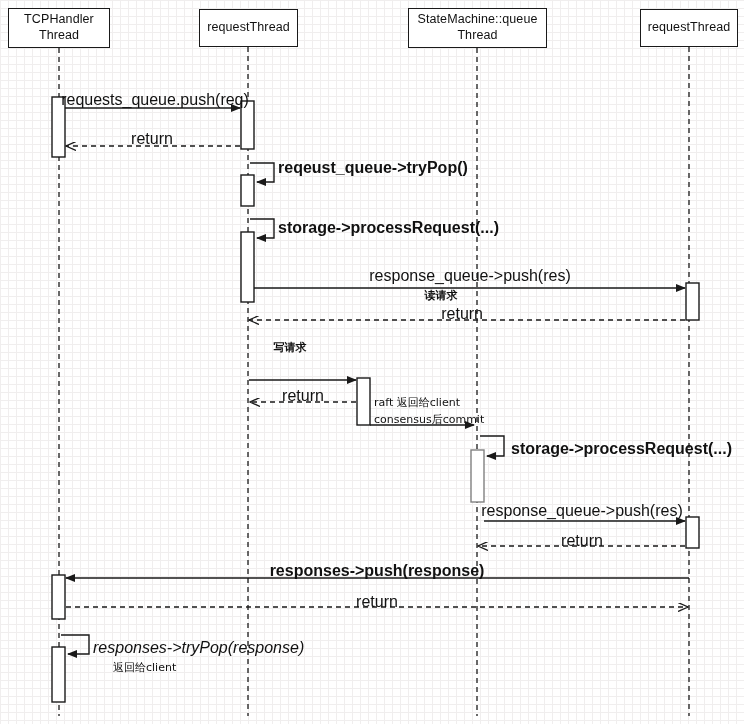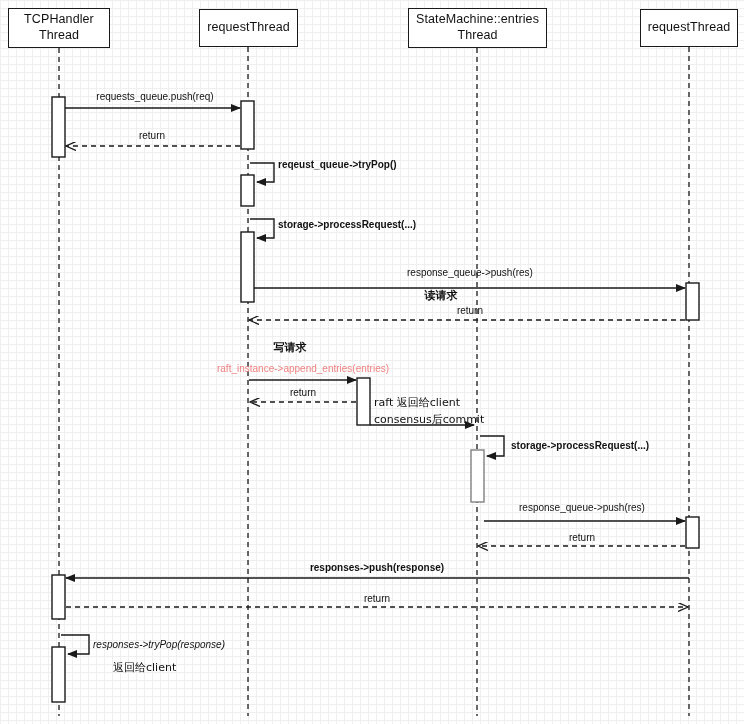--- a/index.html
+++ b/index.html
@@ -44,21 +44,21 @@
     align-items: center;
     justify-content: center;
     text-align: center;
     font-size: 12.5px;
     color: #111111;
     line-height: 1.25;
     letter-spacing: 0.1px;
   }
   .msg-label {
     position: absolute;
-    font-size: 10px;
+    font-size: 16px;
     color: #111111;
     white-space: nowrap;
     line-height: 1;
   }
   .msg-label.center {
     transform: translateX(-50%);
     text-align: center;
   }
   .msg-label.right {
     transform: translateX(-100%);
@@ -88,21 +88,21 @@
   </div>
 
   <div class="lifeline-box" style="left:199px; top:9px; width:99px; height:38px;">
     <div>
       <span>requestThread</span>
     </div>
   </div>
 
   <div class="lifeline-box" style="left:408px; top:8px; width:139px; height:40px;">
     <div>
-      <span>StateMachine::entries</span><br>
+      <span>StateMachine::queue</span><br>
       <span>Thread</span>
     </div>
   </div>
 
   <div class="lifeline-box" style="left:640px; top:9px; width:98px; height:38px;">
     <div>
       <span>requestThread</span>
     </div>
   </div>
 
@@ -182,21 +182,20 @@
   <div class="msg-label bold" style="left:278px; top:220px;">storage-&gt;processRequest(...)</div>
 
   <div class="msg-label center" style="left:470px; top:268px;">response_queue-&gt;push(res)</div>
 
   <div class="msg-label center bold cjk" style="left:441px; top:290px;">读请求</div>
 
   <div class="msg-label right" style="left:483px; top:306px;">return</div>
 
   <div class="msg-label center bold cjk" style="left:290px; top:342px;">写请求</div>
 
-  <div class="msg-label center red" style="left:303px; top:364px;">raft_instance-&gt;append_entries(entries)</div>
 
   <div class="msg-label center" style="left:303px; top:388px;">return</div>
 
   <div class="msg-label cjk" style="left:374px; top:397px;">raft 返回给client</div>
 
   <div class="msg-label cjk" style="left:374px; top:414px;">consensus后commit</div>
 
   <div class="msg-label bold" style="left:511px; top:441px;">storage-&gt;processRequest(...)</div>
 
   <div class="msg-label center" style="left:582px; top:503px;">response_queue-&gt;push(res)</div>

